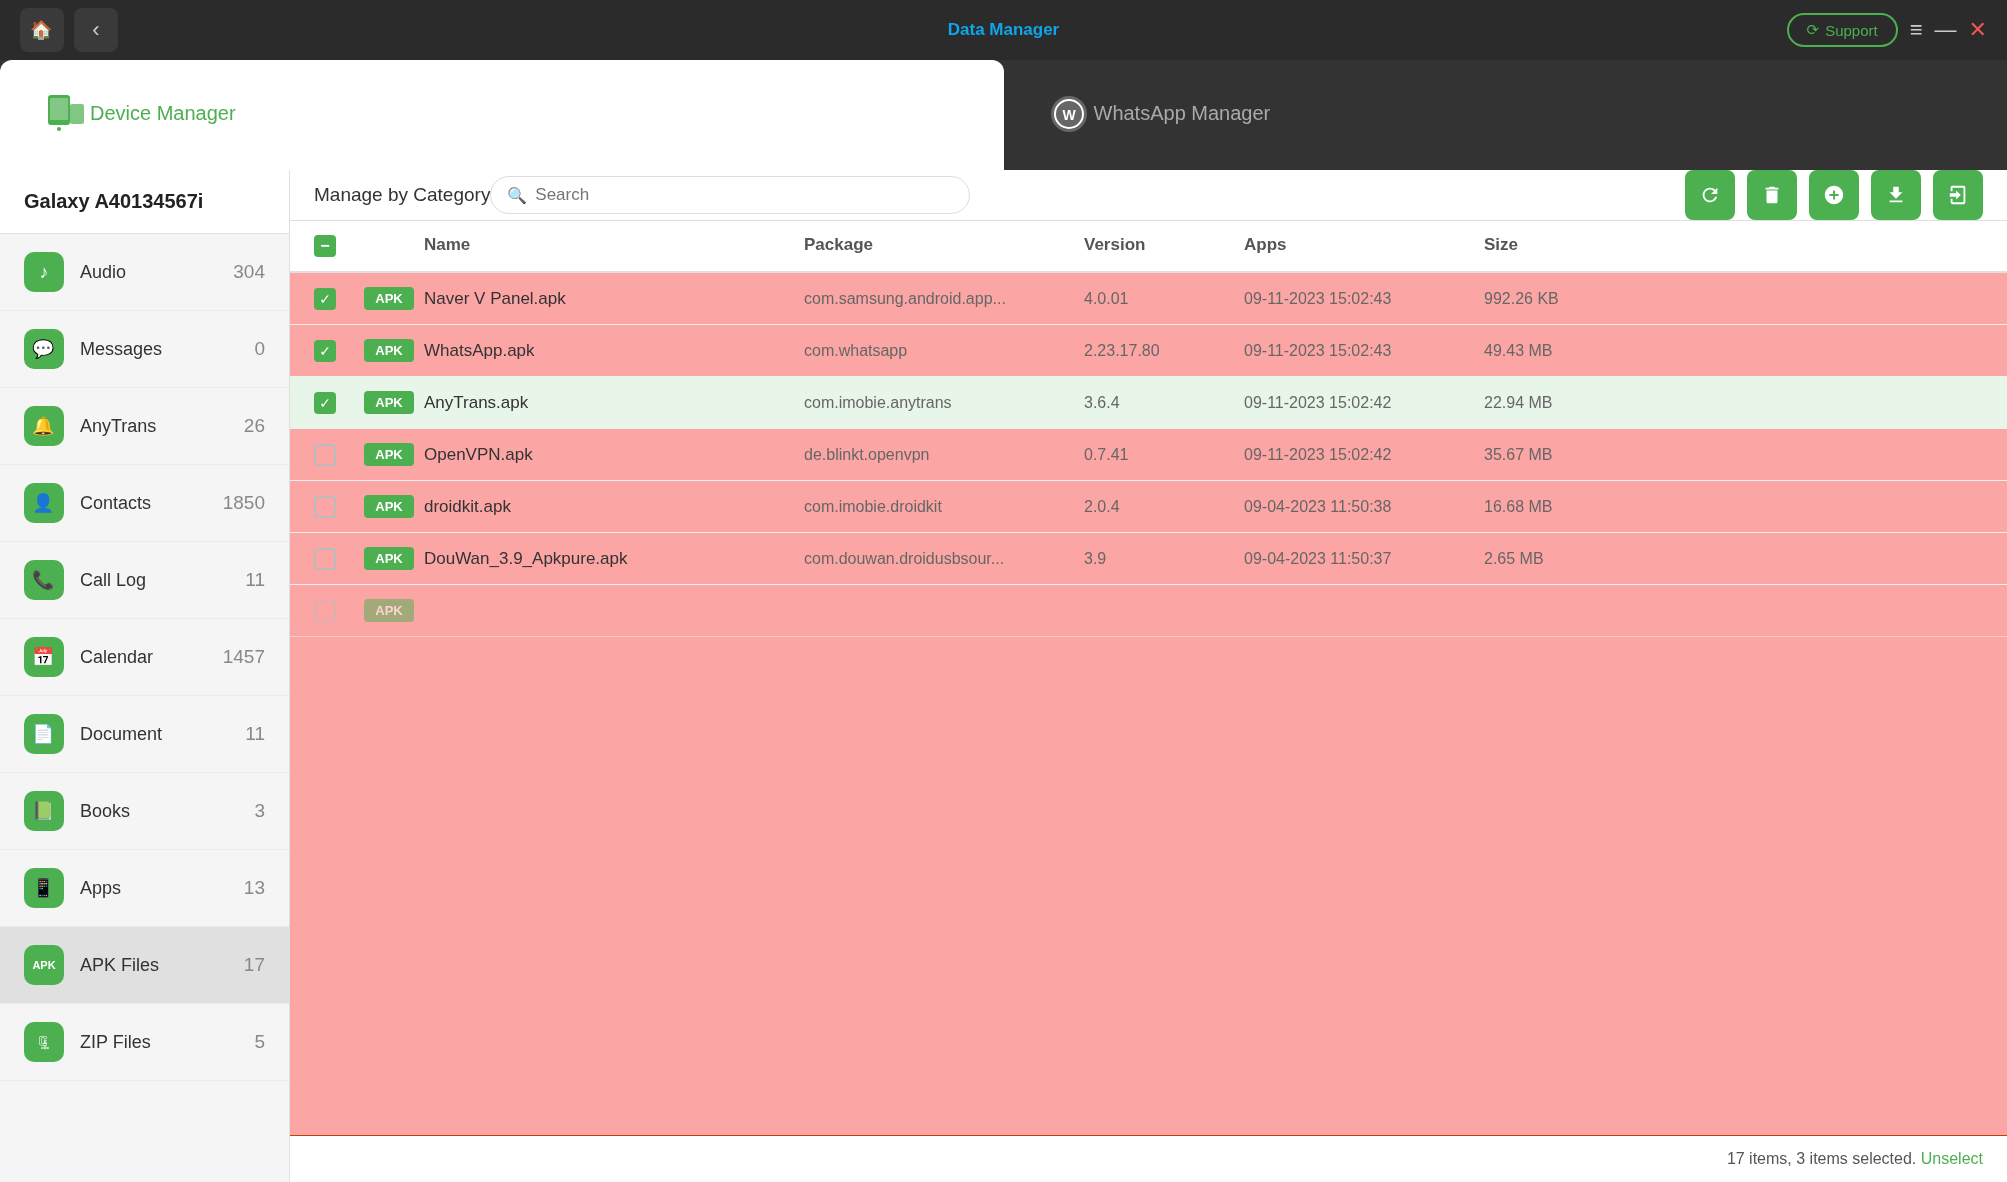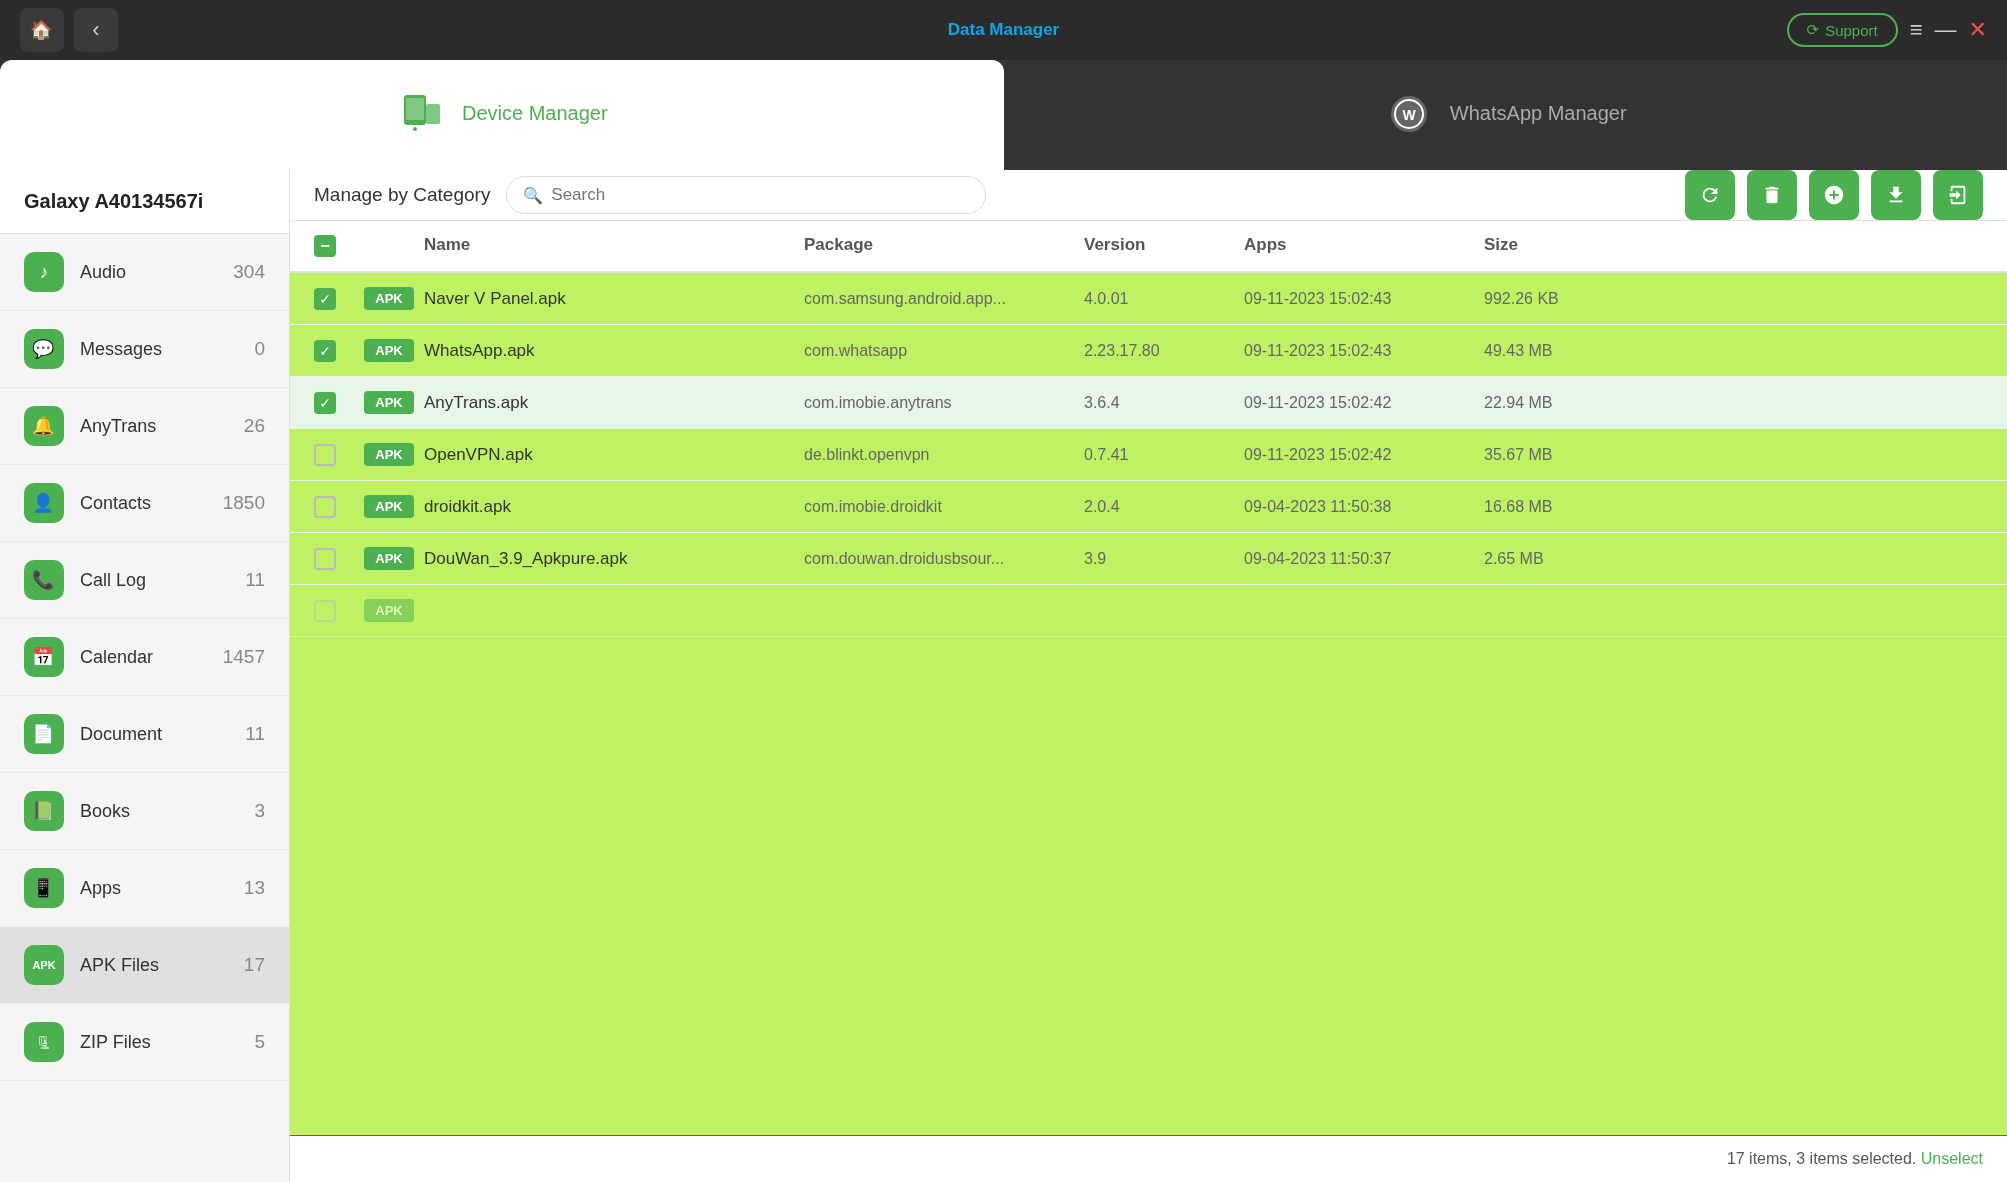--- a/index.html
+++ b/index.html
@@ -76,45 +76,44 @@
 
     
     .tab-bar {
       background: #333;
       display: flex;
       height: 110px;
     }
     .tab-item {
       display: flex;
       align-items: center;
-      gap: 16px;
-      padding: 0 32px;
+      padding: 0 40px;
       cursor: pointer;
       color: #aaa;
       font-size: 20px;
       font-weight: 500;
       border-bottom: 3px solid transparent;
       flex: 1;
-      justify-content: center;
+      justify-content: flex-start;
     }
     .tab-item.active {
       background: white;
       color: #4caf50;
       border-radius: 12px 12px 0 0;
     }
     .tab-icon {
       width: 50px;
       height: 50px;
     }
 
     
     .main-content {
       display: flex;
       flex: 1;
-      background: #bef264;
+      background: #fca5a5;
       overflow: hidden;
     }
 
     
     .sidebar {
       width: 290px;
       background: #f5f5f5;
       border-right: 1px solid #e0e0e0;
       overflow-y: auto;
       flex-shrink: 0;
@@ -166,21 +165,21 @@
       display: flex;
       flex-direction: column;
       overflow: hidden;
     }
 
     
     .toolbar {
       display: flex;
       align-items: center;
       padding: 0 24px;
-      gap: 16px;
+      gap: 0;
       border-bottom: 1px solid #e0e0e0;
       background: white;
     }
     .toolbar-title {
       font-size: 19px;
       color: #333;
       font-weight: 500;
       flex-shrink: 0;
     }
     .search-box {

